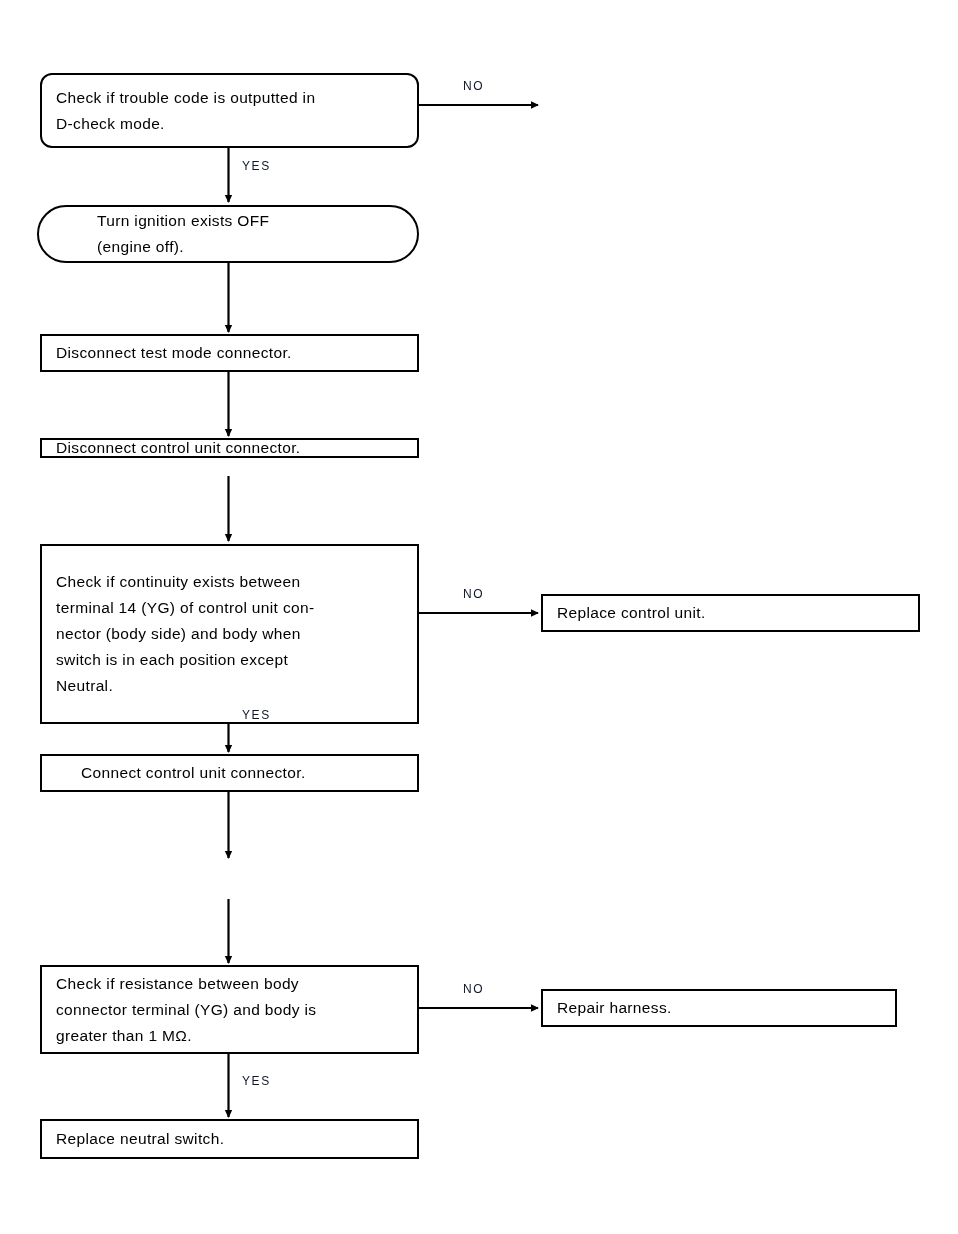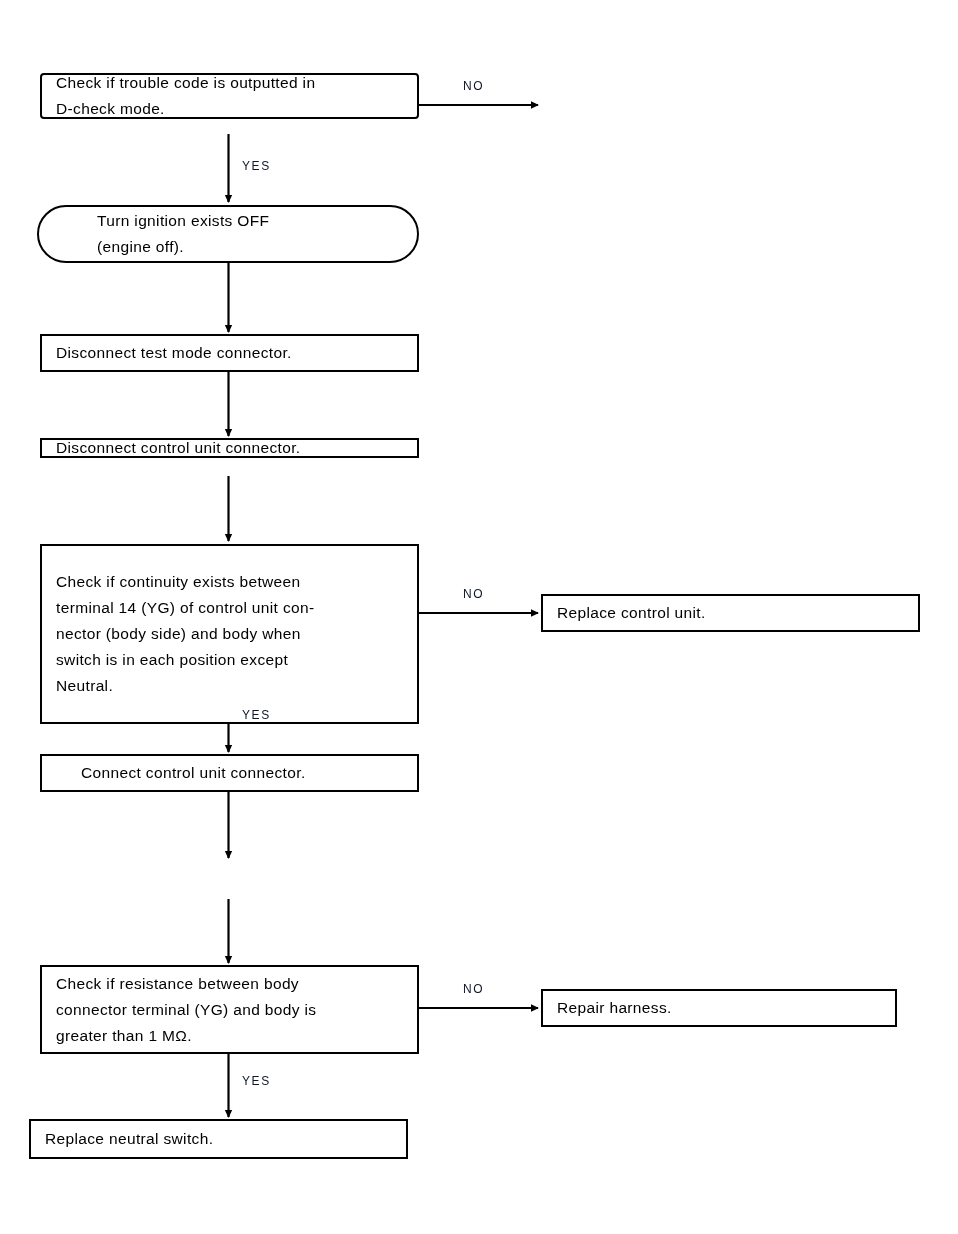--- a/index.html
+++ b/index.html
@@ -82,21 +82,21 @@
 
     <line x1="228.5" y1="792" x2="228.5" y2="858" stroke="#000000" stroke-width="2.2" marker-end="url(#ah)"></line>
 
     <line x1="228.5" y1="899" x2="228.5" y2="963" stroke="#000000" stroke-width="2.2" marker-end="url(#ah)"></line>
 
     <line x1="419" y1="1008" x2="538" y2="1008" stroke="#000000" stroke-width="2.2" marker-end="url(#ah)"></line>
 
     <line x1="228.5" y1="1054" x2="228.5" y2="1117" stroke="#000000" stroke-width="2.2" marker-end="url(#ah)"></line>
   </svg>
 
-  <div class="node center-v" style="left:40px; top:73px; width:379px; height:46px; border-radius:4px;">Check if trouble code is outputted in
+  <div class="node center-v" style="left:40px; top:73px; width:379px; height:75px; border-radius:12px;">Check if trouble code is outputted in
 D-check mode.</div>
 
 
   <div class="node rounded center-v" style="left:37px; top:205px; width:382px; height:58px;">Turn ignition exists OFF
 (engine off).</div>
 
   <div class="node center-v" style="left:40px; top:334px; width:379px; height:38px;">Disconnect test mode connector.</div>
 
   <div class="node center-v" style="left:40px; top:438px; width:379px; height:20px;">Disconnect control unit connector.</div>
 
@@ -110,21 +110,21 @@
 
   <div class="node center-v" style="left:40px; top:754px; width:379px; height:38px;padding-left:39px;">Connect control unit connector.</div>
 
 
   <div class="node center-v" style="left:40px; top:965px; width:379px; height:89px;">Check if resistance between body
 connector terminal (YG) and body is
 greater than 1 MΩ.</div>
 
   <div class="node center-v" style="left:541px; top:989px; width:356px; height:38px;">Repair harness.</div>
 
-  <div class="node center-v" style="left:29px; top:1119px; width:379px; height:40px;">Replace neutral switch.</div>
+  <div class="node center-v" style="left:40px; top:1119px; width:379px; height:40px;">Replace neutral switch.</div>
 
   <div class="edge-label" style="left:463px; top:79px;">NO</div>
 
   <div class="edge-label" style="left:242px; top:159px;">YES</div>
 
   <div class="edge-label" style="left:463px; top:587px;">NO</div>
 
   <div class="edge-label" style="left:242px; top:708px;">YES</div>
 
   <div class="edge-label" style="left:463px; top:982px;">NO</div>

